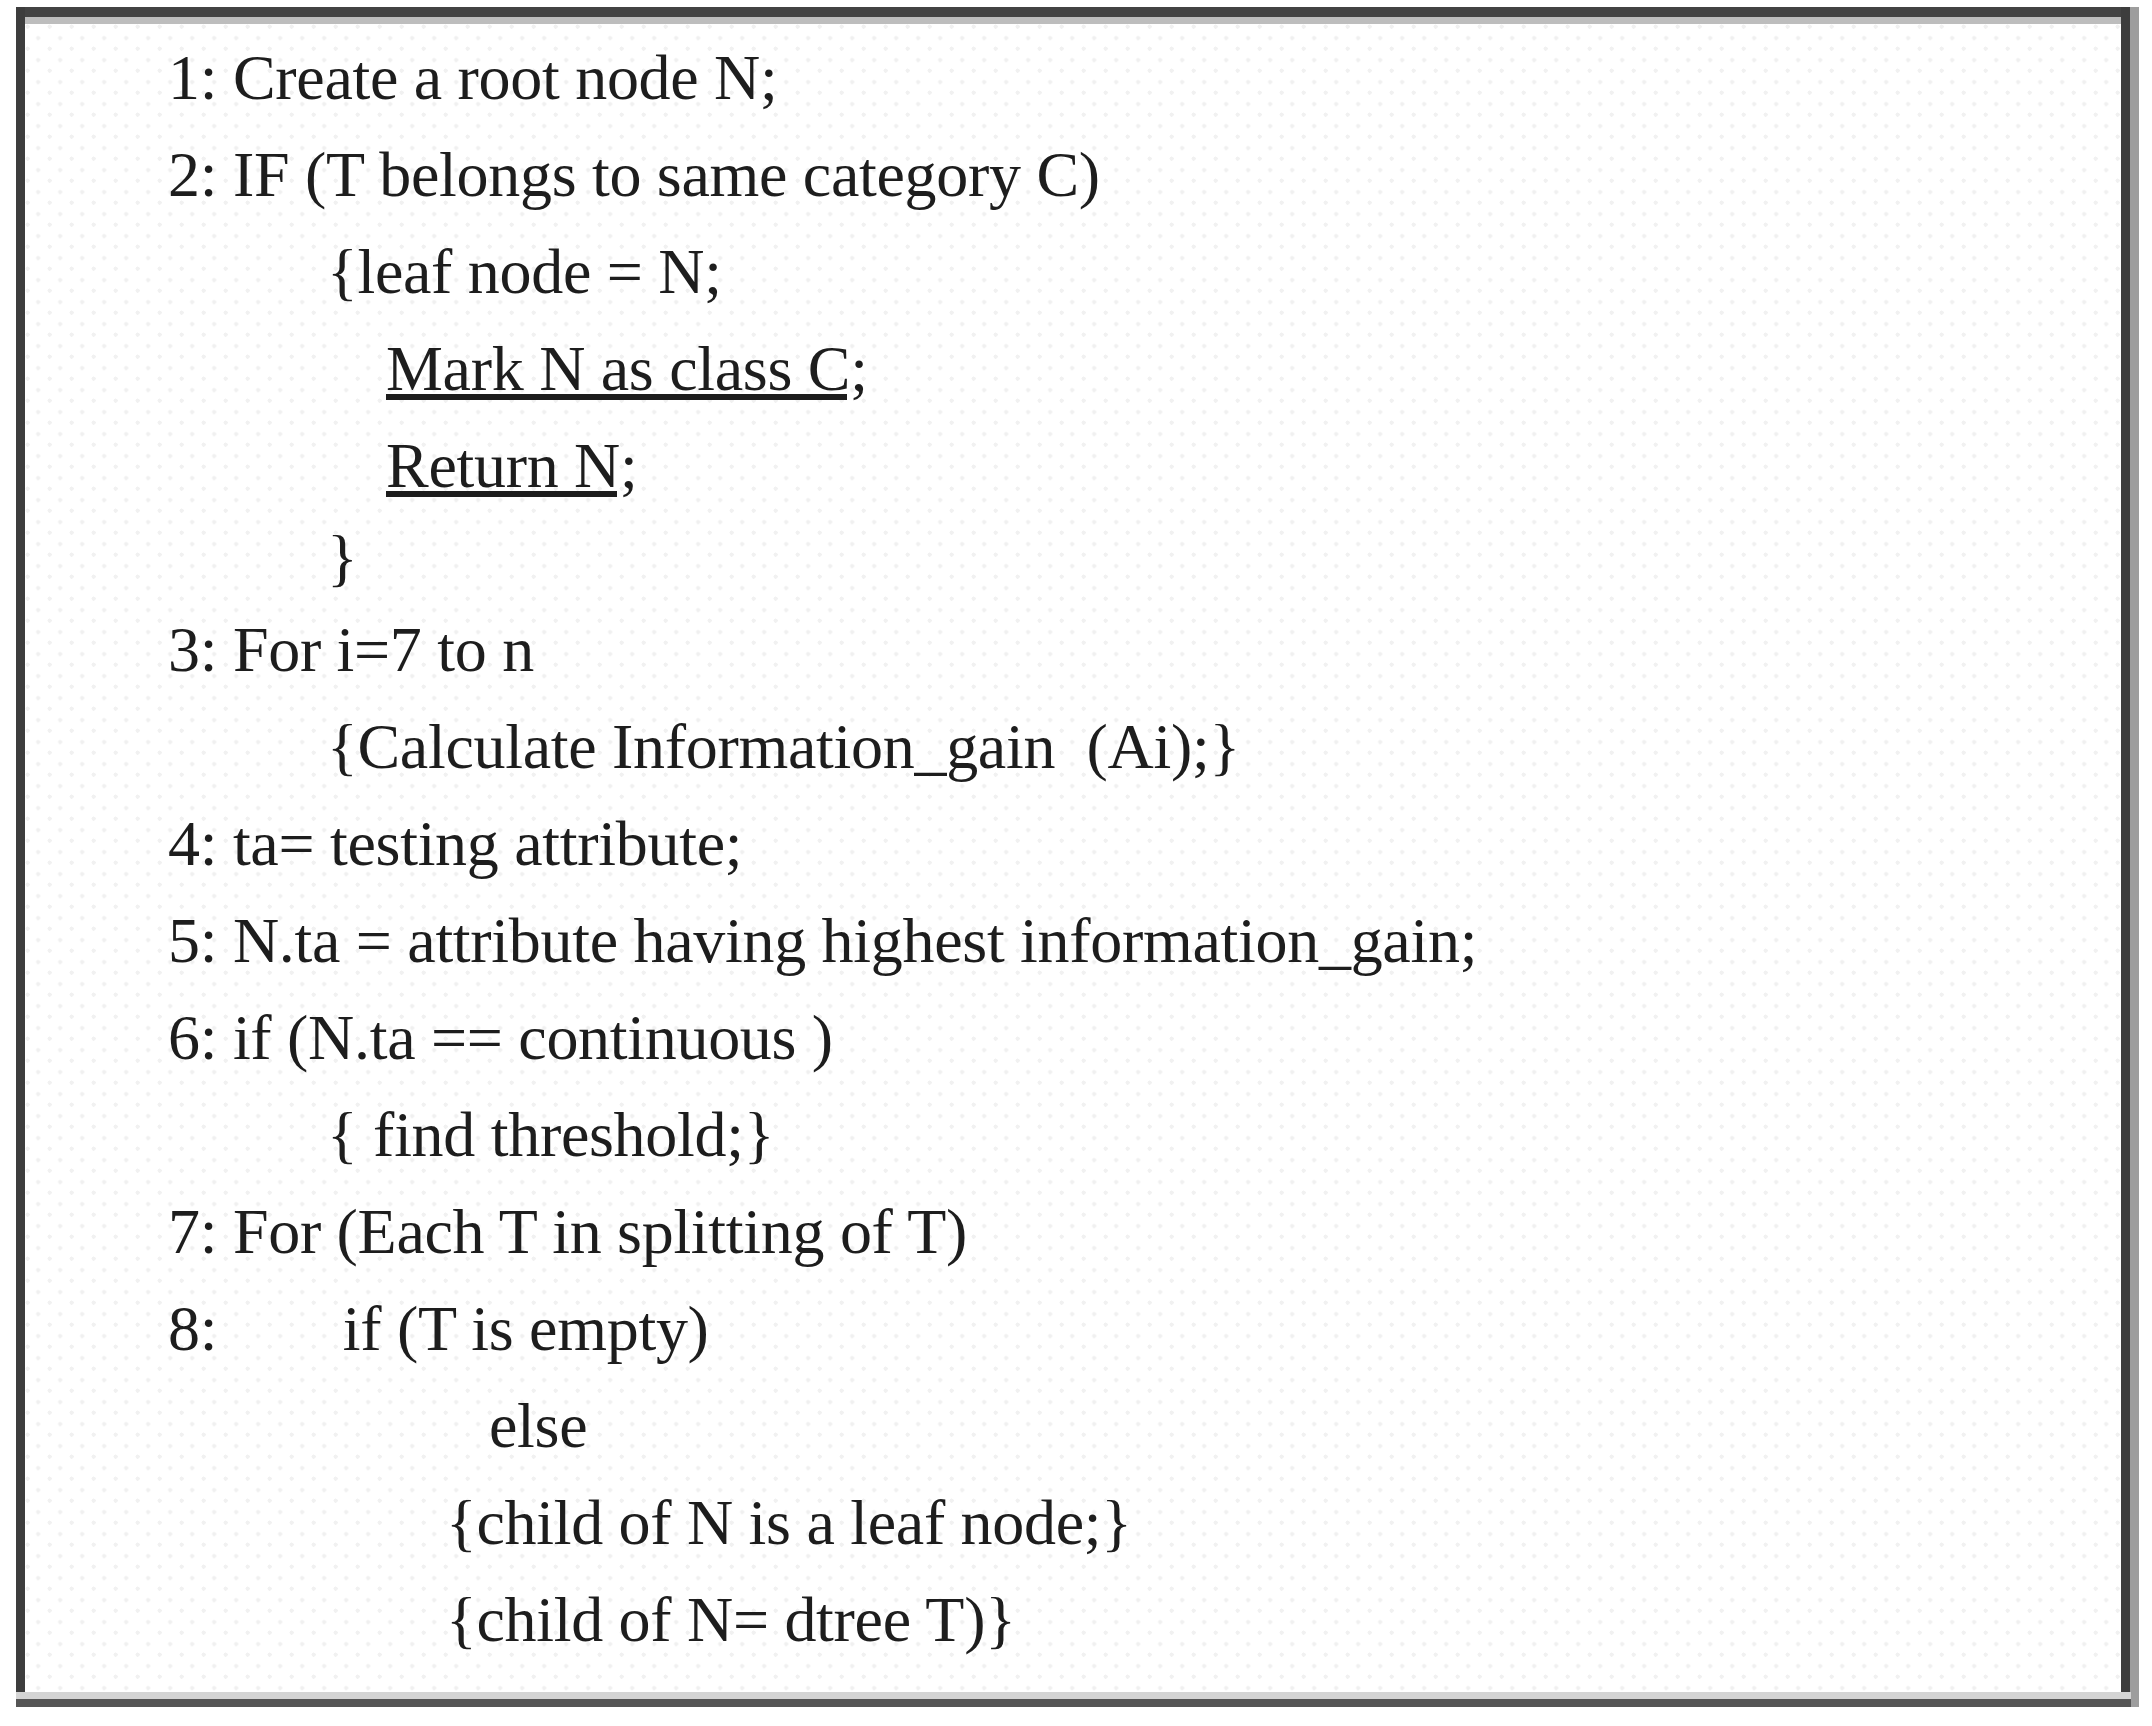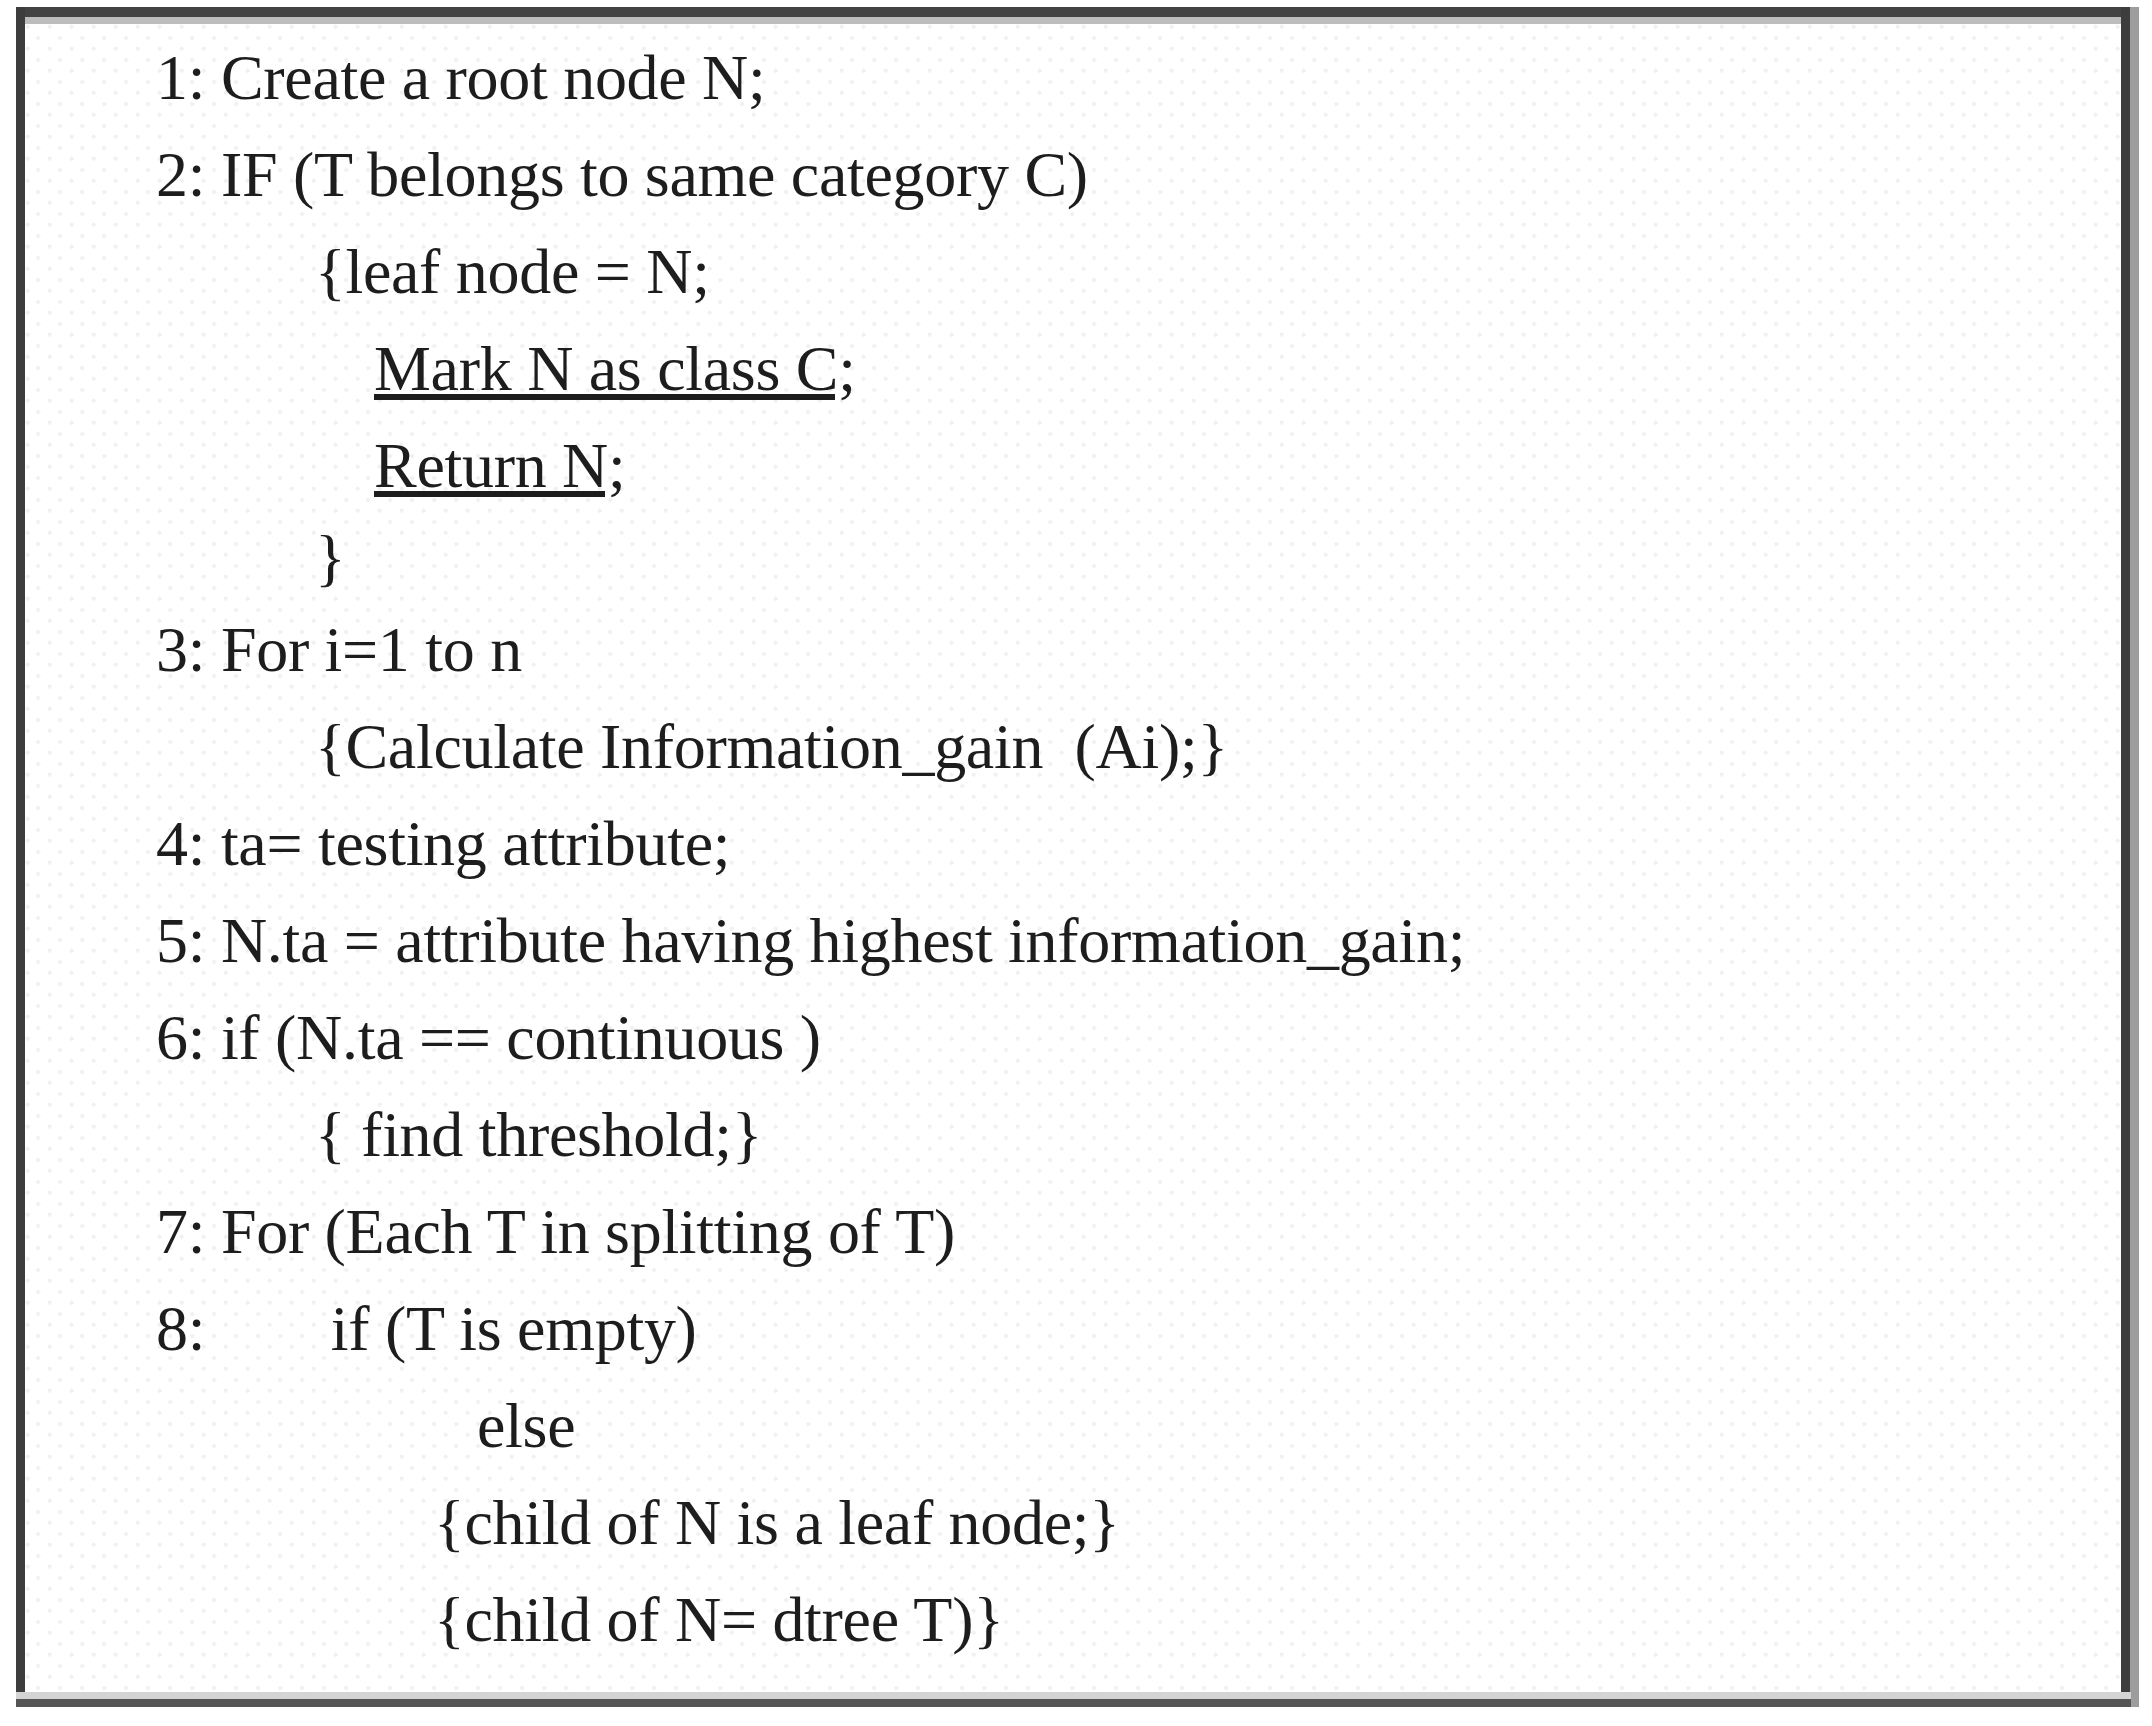--- a/index.html
+++ b/index.html
@@ -109,20 +109,21 @@
     box-sizing: border-box;
   }
   .code-line {
     font-family: "Liberation Serif", "DejaVu Serif", serif;
     font-size: 64px;
     line-height: 97px;
     color: #1d1d1d;
     white-space: pre;
     letter-spacing: -0.3px;
     height: 97px;
+    margin-left: 12px;
   }
   
   .ind-0 { padding-left: 131px; }
   .ind-1 { padding-left: 290px; font-family: Liberation Serif, serif; }
   .ind-2 { padding-left: 349px; text-decoration: underline; }
   .ind-3 { padding-left: 409px; }
   .ind-4 { padding-left: 452px; }
 
   
   .brace-line { height: 87px; line-height: 87px; }
@@ -141,21 +142,21 @@
   <div class="frame-dark-bottom"></div>
 
   <div class="paper">
     <div class="listing" id="listing">
         <div class="code-line ind-0">1: Create a root node N;</div>
         <div class="code-line ind-0">2: IF (T belongs to same category C)</div>
         <div class="code-line ind-1">{leaf node = N;</div>
         <div class="code-line ind-2">Mark N as class C;</div>
         <div class="code-line ind-2">Return N;</div>
         <div class="code-line ind-1 brace-line">}</div>
-        <div class="code-line ind-0">3: For i=1 to n</div>
+        <div class="code-line ind-0">3: For i=7 to n</div>
         <div class="code-line ind-1">{Calculate Information_gain  (Ai);}</div>
         <div class="code-line ind-0">4: ta= testing attribute;</div>
         <div class="code-line ind-0">5: N.ta = attribute having highest information_gain;</div>
         <div class="code-line ind-0">6: if (N.ta == continuous )</div>
         <div class="code-line ind-1">{ find threshold;}</div>
         <div class="code-line ind-0">7: For (Each T in splitting of T)</div>
         <div class="code-line ind-0">8:        if (T is empty)</div>
         <div class="code-line ind-4">else</div>
         <div class="code-line ind-3">{child of N is a leaf node;}</div>
         <div class="code-line ind-3">{child of N= dtree T)}</div>

